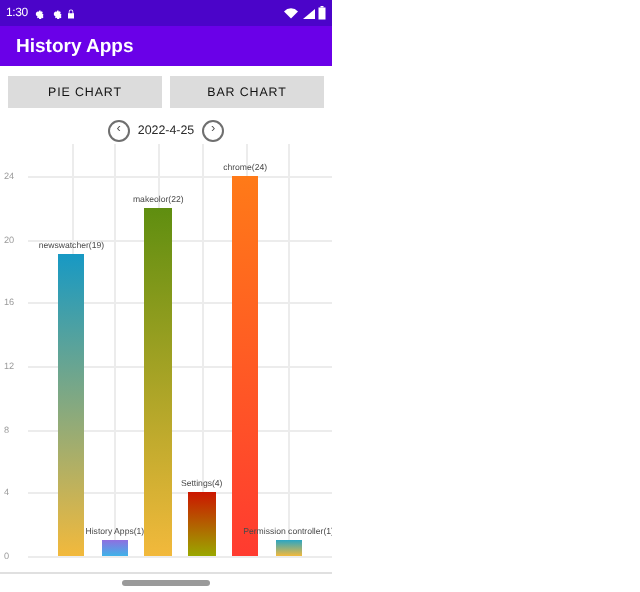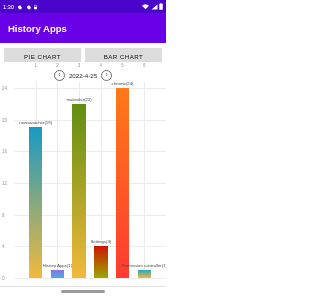--- a/index.html
+++ b/index.html
@@ -16,21 +16,21 @@
     height:13px; background:#4b04c9; color:#fff;
     display:flex; align-items:center; justify-content:space-between;
     padding:0 3px; font-size:6px; letter-spacing:-.2px;
   }
   .sb-left{ display:flex; align-items:center; gap:2.5px; }
   .sb-right{ display:flex; align-items:center; gap:1.5px; }
   .sb-ico{ display:block; }
 
   
   .appbar{
-    height:30px; background:#6a00e8;
+    height:20px; background:#6a00e8;
     display:flex; align-items:center; padding-left:8px;
   }
   .appbar-title{ color:#fff; font-size:9.5px; font-weight:bold; }
 
   
   .tabs{
     display:flex; gap:4px; padding:5px 4px 4px 4px;
     background:#ffffff;
   }
   .tabbtn{

